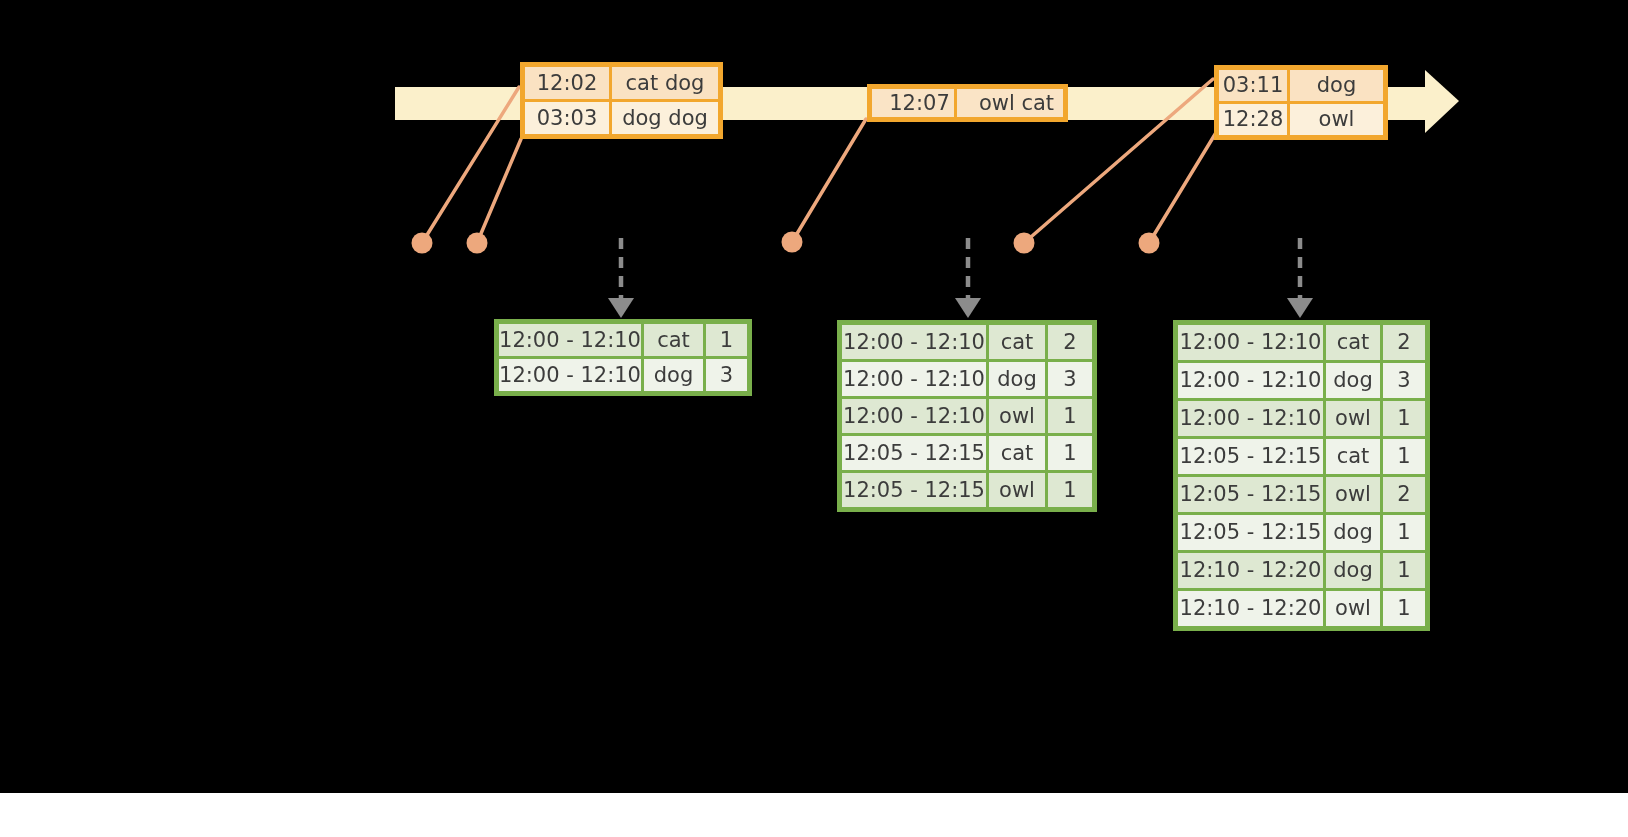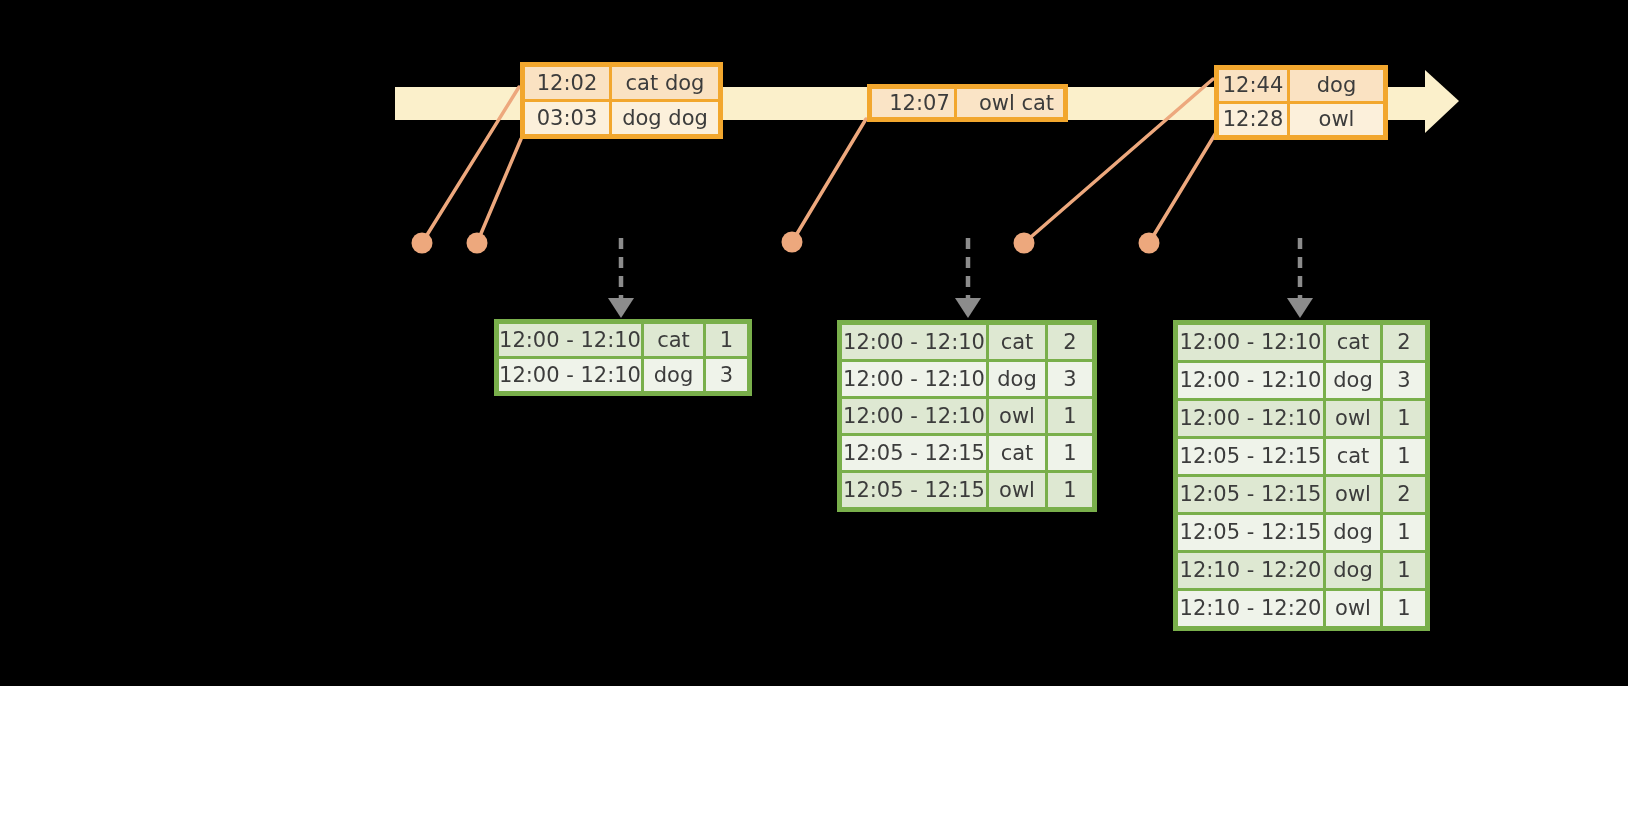--- a/index.html
+++ b/index.html
@@ -1,18 +1,18 @@
 <!DOCTYPE html>
 <html style="--background: #000000; --timeline: #FBF0CB; --orange-border: #F2A72E; --orange-row-dark: #FAE2C2; --orange-row-light: #FCF0DB; --orange-row-mid: #FAE4C6; --salmon: #EDA87D; --green-border: #79AF4B; --green-row-dark: #DEE8D2; --green-row-light: #EFF3EA; --gray-arrow: #8C8C8C; --text: #3C3C3C;"><head>
 <meta charset="utf-8">
 <style>
   html,body{margin:0;padding:0;}
   #canvas{
     position:relative;
-    width:1628px;height:686px;
+    width:1628px;height:793px;
     background:var(--background,#000);
     overflow:hidden;
     font-family:"DejaVu Sans","Liberation Sans",sans-serif;
     color:var(--text,#3c3c3c);
   }
   #overlay{position:absolute;left:0;top:0;width:1628px;height:837px;}
 
   
   .dtable{
     position:absolute;
@@ -94,21 +94,21 @@
       <div class="cell odd">12:02</div>
       <div class="cell odd">cat dog</div>
       <div class="cell even">03:03</div>
       <div class="cell even">dog dog</div>
     </div>
   <div class="dtable otable et-2">
       <div class="cell odd">12:07</div>
       <div class="cell odd">owl cat</div>
     </div>
   <div class="dtable otable et-3">
-      <div class="cell odd">12:44</div>
+      <div class="cell odd">03:11</div>
       <div class="cell odd">dog</div>
       <div class="cell even">12:28</div>
       <div class="cell even">owl</div>
     </div>
 
   <div class="dtable gtable rt-a">
       <div class="cell odd">12:00 - 12:10</div>
       <div class="cell odd">cat</div>
       <div class="cell odd">1</div>
       <div class="cell even">12:00 - 12:10</div>

